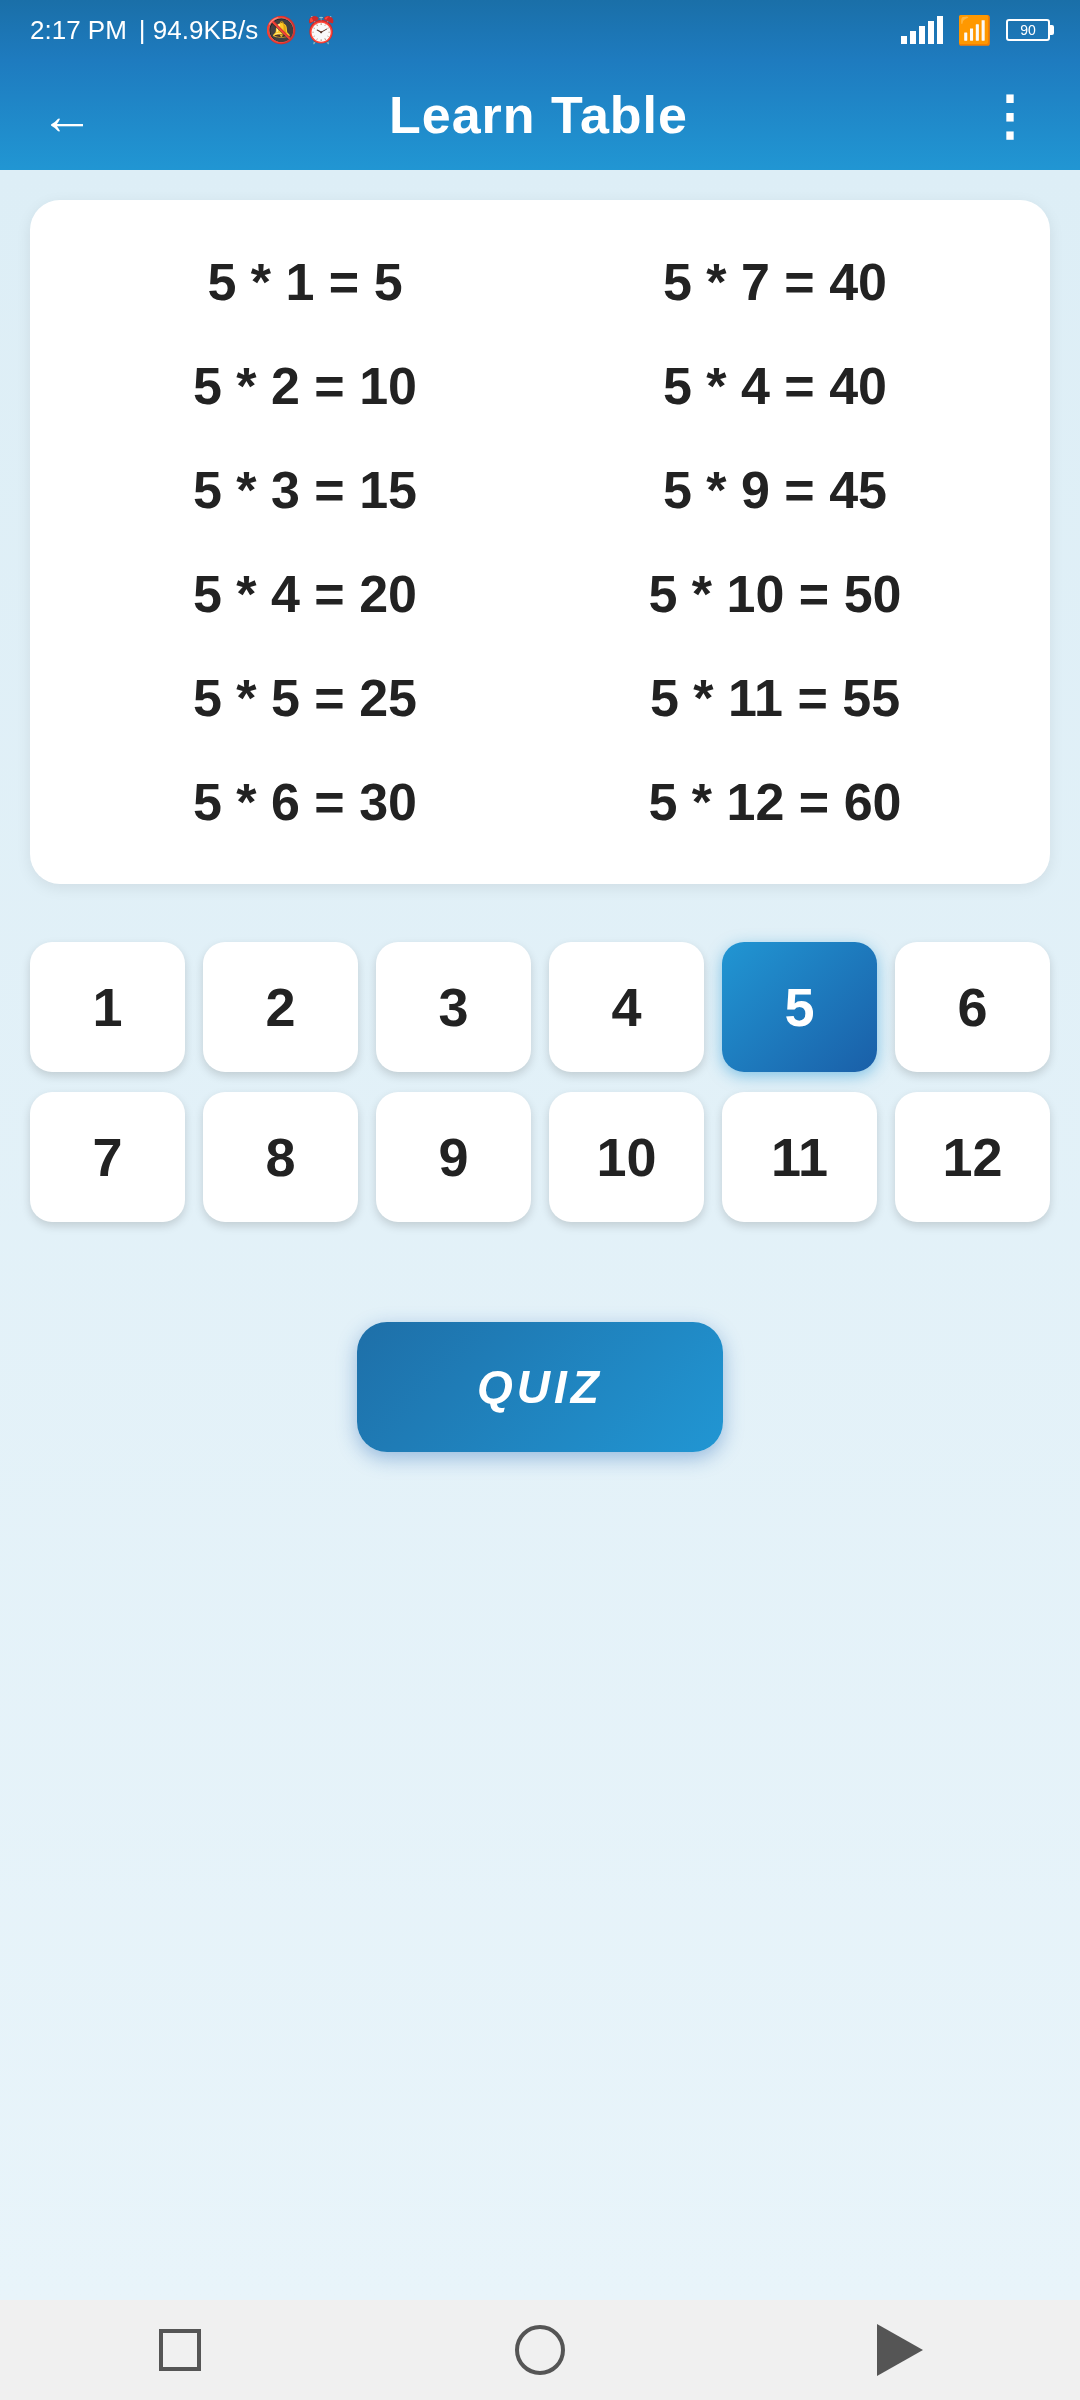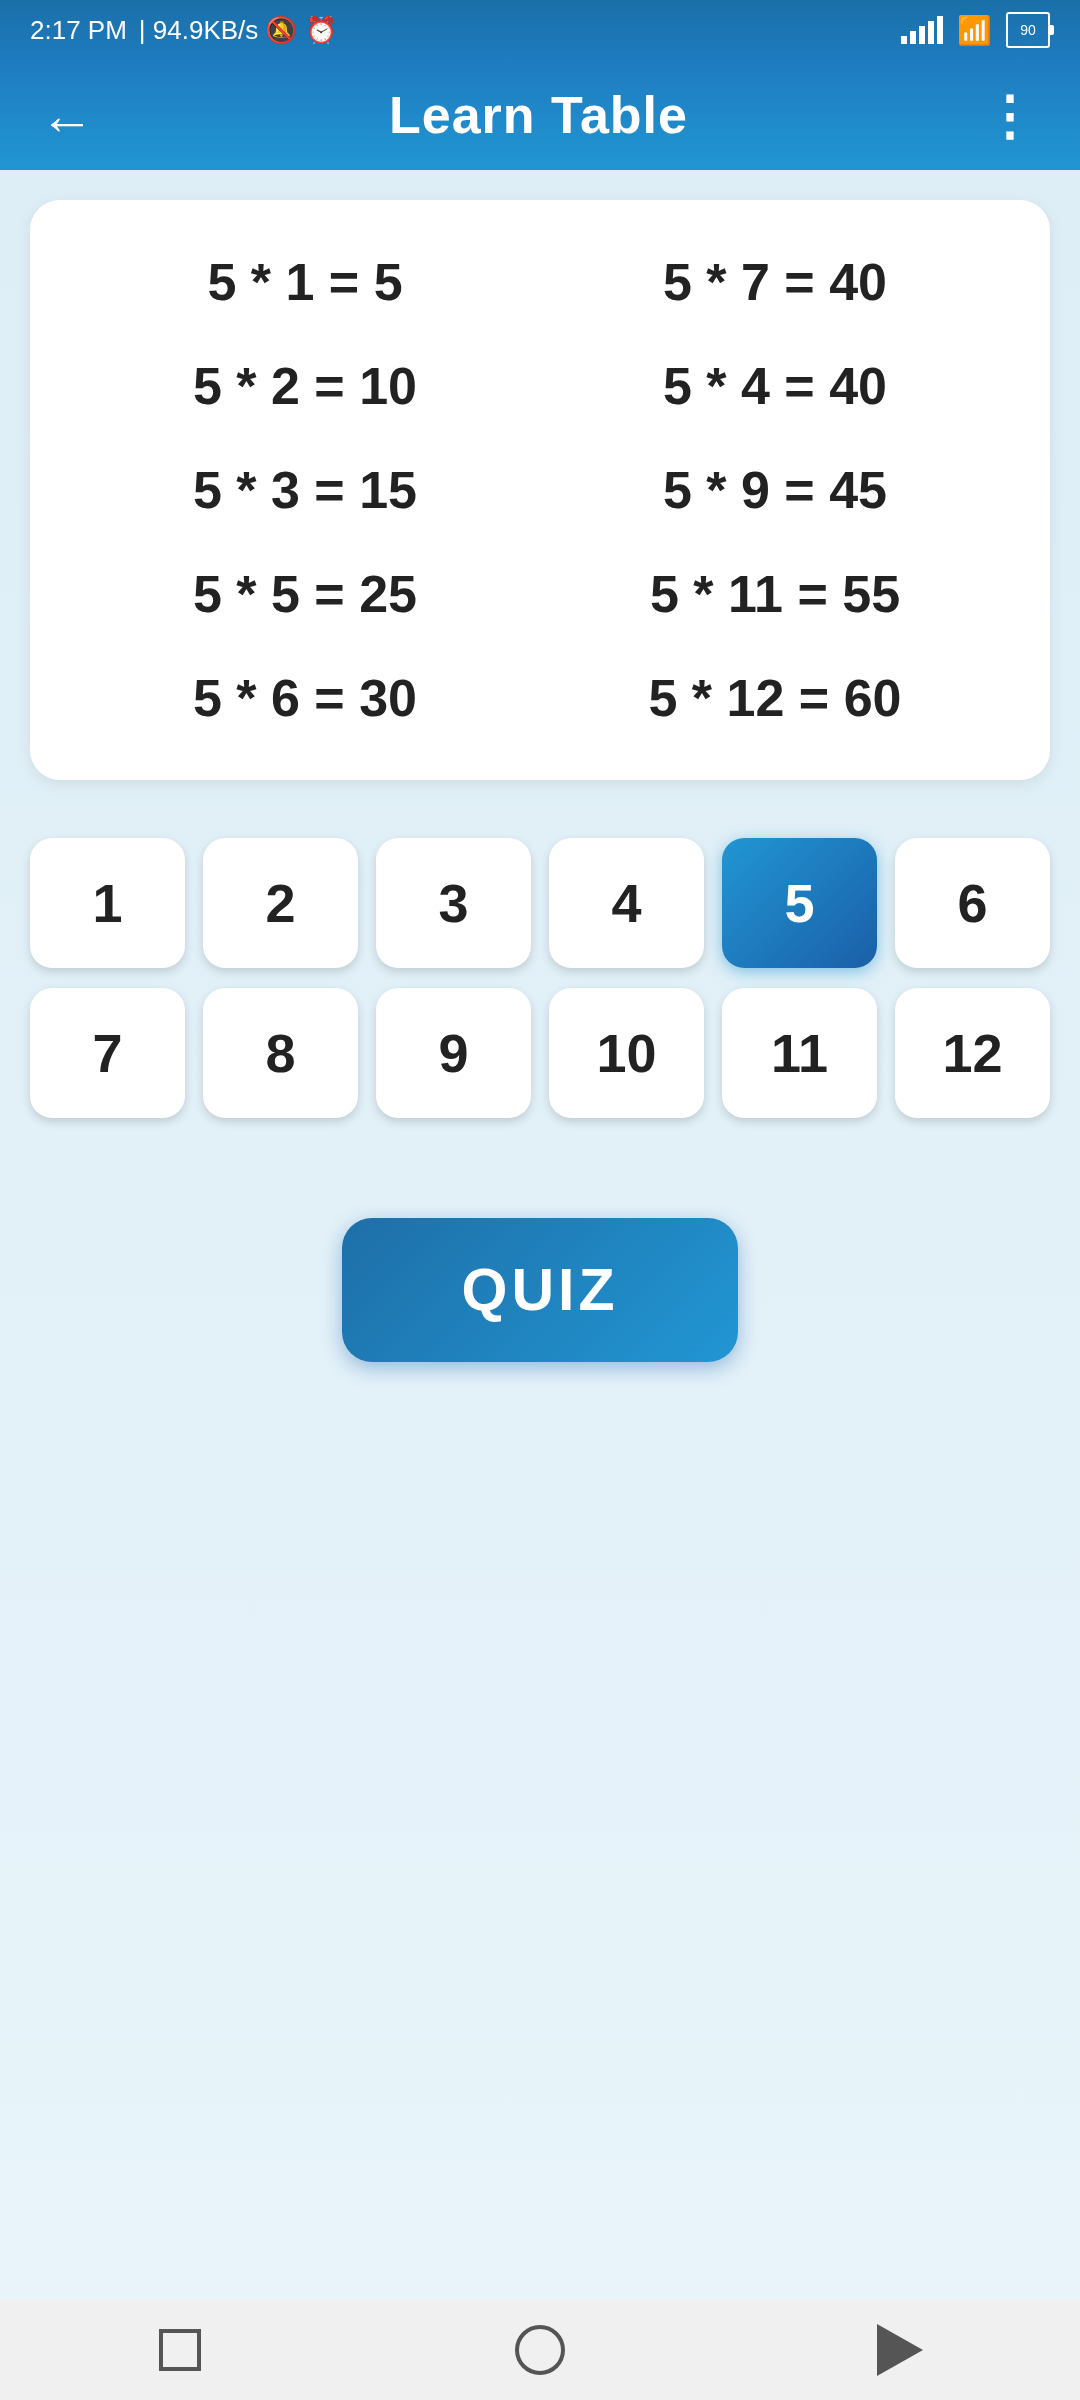--- a/index.html
+++ b/index.html
@@ -152,25 +152,26 @@
       align-items: center;
       padding: 60px 0 40px 0;
     }
 
     .quiz-btn {
       background: linear-gradient(135deg, #1e6fa8, #2196d3);
       color: white;
       border: none;
       border-radius: 30px;
       padding: 38px 120px;
-      font-size: 59px;
+      font-size: 46px;
       font-weight: bold;
       letter-spacing: 4px;
       cursor: pointer;
       box-shadow: 0 6px 20px rgba(33,100,180,0.4);
+      font-style: italic;
     }
 
     
     .bottom-nav {
       width: 100%;
       height: 100px;
       background: #f0f0f0;
       display: flex;
       align-items: center;
       justify-content: space-around;
@@ -227,21 +228,21 @@
     }
 
     
     .battery {
       border: 2px solid white;
       border-radius: 3px;
       width: 44px;
       height: 22px;
       display: flex;
       align-items: center;
-      padding: 16px;
+      padding: 2px;
       position: relative;
       font-size: 14px;
       color: white;
       justify-content: center;
     }
     .battery::after {
       content: '';
       position: absolute;
       right: -6px;
       top: 50%;
@@ -291,20 +292,24 @@
       </div>
       <div class="table-row">
         <div class="table-cell">5 * 2 = 10</div>
         <div class="table-cell">5 * 4 = 40</div>
       </div>
       <div class="table-row">
         <div class="table-cell">5 * 3 = 15</div>
         <div class="table-cell">5 * 9 = 45</div>
       </div>
       <div class="table-row">
+        <div class="table-cell">5 * 4 = 20</div>
+        <div class="table-cell">5 * 10 = 50</div>
+      </div>
+      <div class="table-row">
         <div class="table-cell">5 * 5 = 25</div>
         <div class="table-cell">5 * 11 = 55</div>
       </div>
       <div class="table-row">
         <div class="table-cell">5 * 6 = 30</div>
         <div class="table-cell">5 * 12 = 60</div>
       </div>
     </div>
 
   <div class="number-grid">

